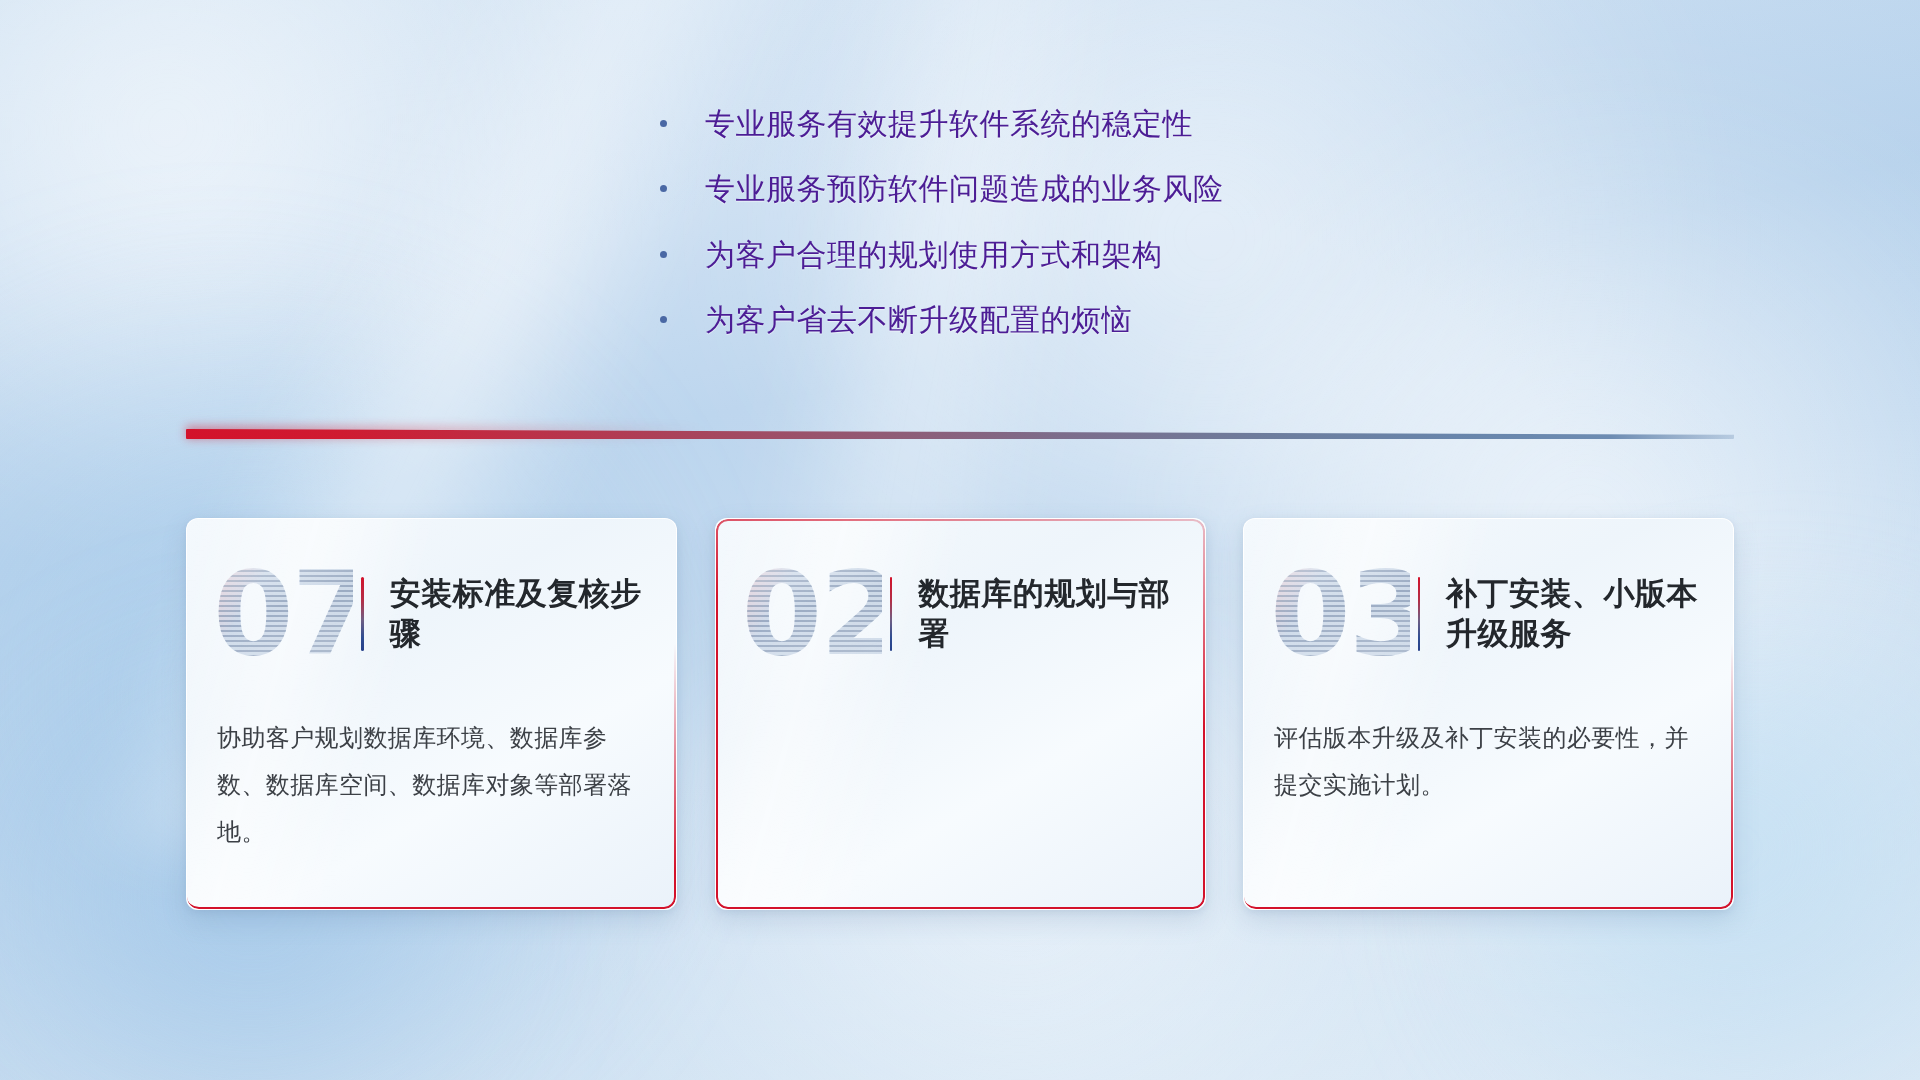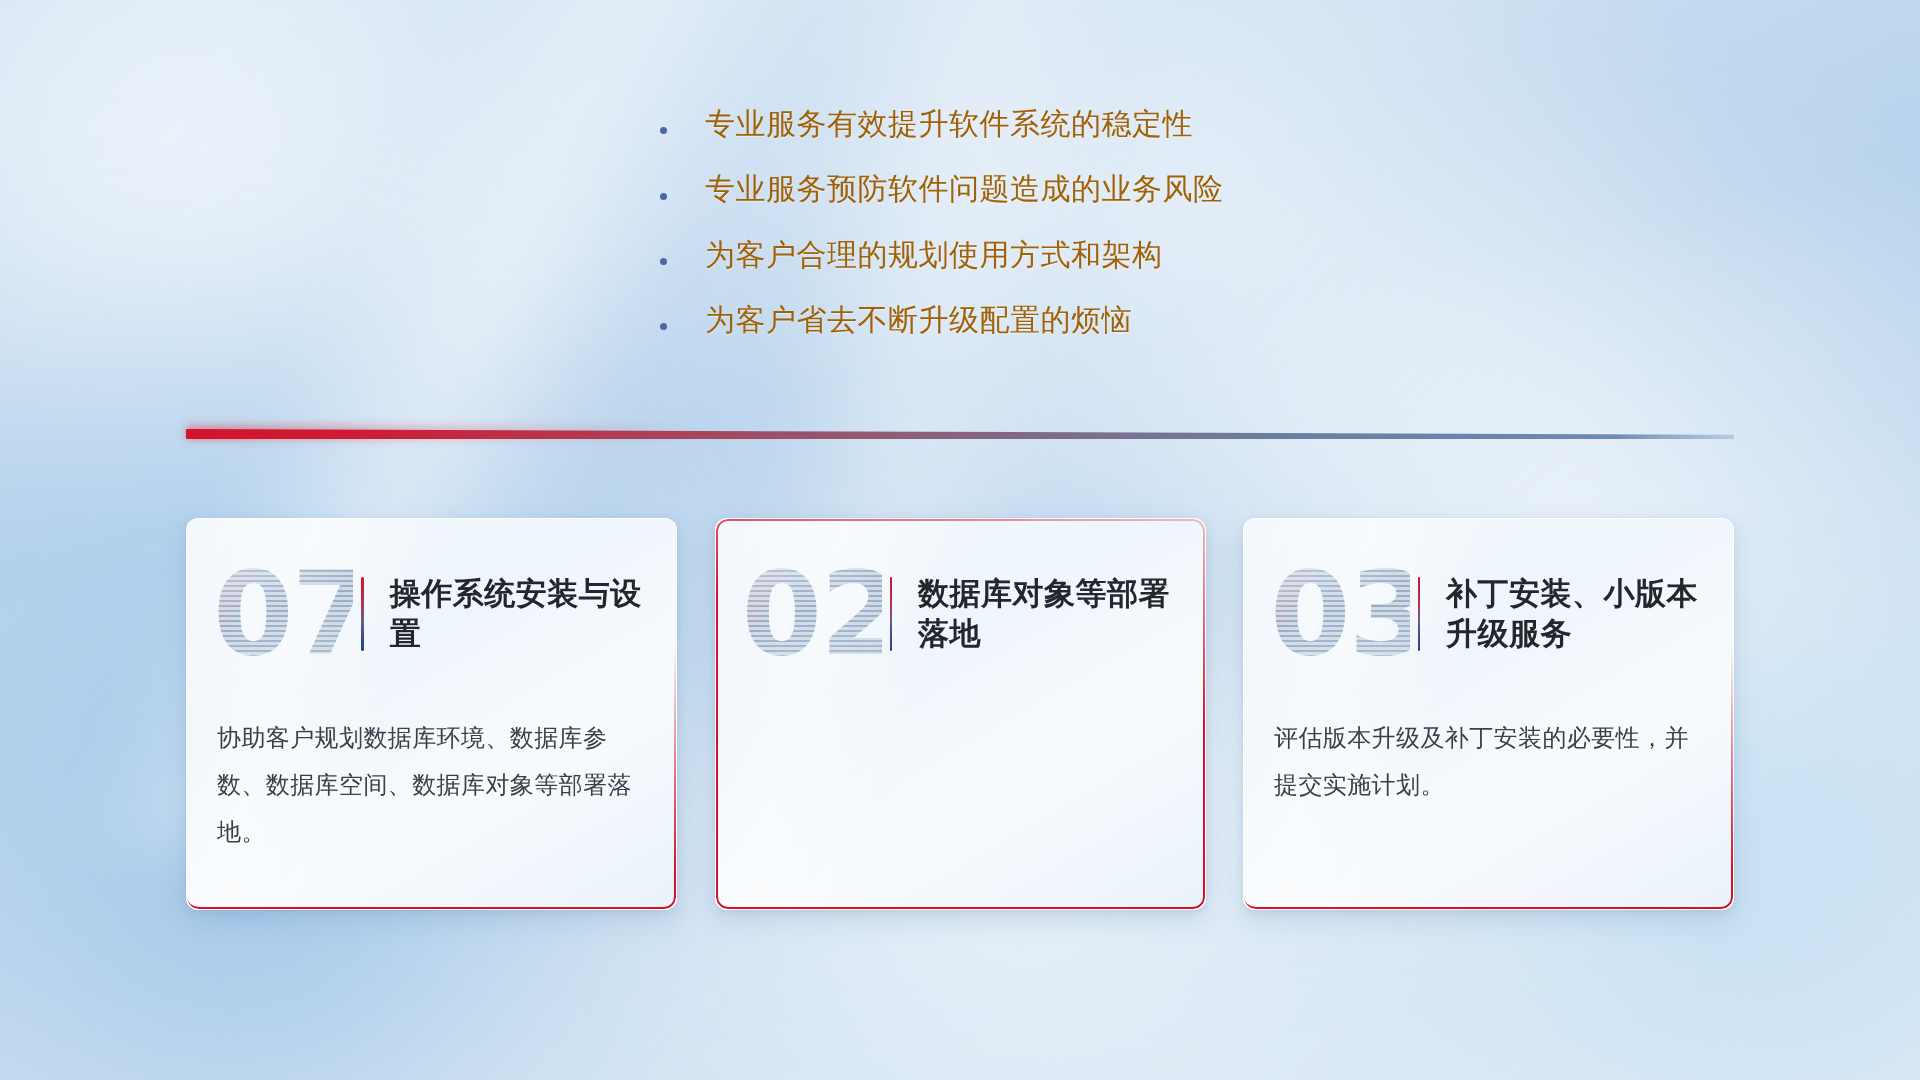--- a/index.html
+++ b/index.html
@@ -45,22 +45,22 @@
   .vignette{
     position:absolute;inset:0;
     background:radial-gradient(ellipse 78% 72% at 50% 46%,rgba(255,255,255,0) 40%,rgba(150,190,226,.22) 100%);
   }
 
   
   #bullets{
     position:absolute;left:660px;top:106px;width:760px;
   }
   .bullet{
-    display:flex;align-items:center;margin-bottom:30px;
-    color:#a16207;
+    display:flex;align-items:flex-start;margin-bottom:30px;
+    color:#4c1d95;
     font-size:30px;line-height:1.18;letter-spacing:.5px;
     font-weight:400;
     text-shadow:0 1px 1px rgba(255,255,255,.55);
   }
   .bullet .dot{
     flex:0 0 auto;width:7px;height:7px;border-radius:50%;
     background:#4a68a4;margin:14px 38px 0 0;
   }
   .bullet .btxt{flex:1 1 auto;}
 
@@ -212,32 +212,32 @@
   <div class="bar"></div>
 </div>
 
 <div id="cards">
 
   <div class="card accent-partial">
     <div class="sheen"></div>
     <div class="card-head">
       <div class="ghostnum">07</div>
       <div class="vdiv"></div>
-      <div class="card-title">操作系统安装与设置</div>
+      <div class="card-title">安装标准及复核步骤</div>
     </div>
     <div class="card-body">协助客户规划数据库环境、数据库参数、数据库空间、数据库对象等部署落地。</div>
     <div class="edge"></div>
   </div>
 
   <div class="card accent-full">
     <div class="sheen"></div>
     <div class="card-head">
       <div class="ghostnum">02</div>
       <div class="vdiv"></div>
-      <div class="card-title">数据库对象等部署落地</div>
+      <div class="card-title">数据库的规划与部署</div>
     </div>
     <div class="edge"></div>
   </div>
 
   <div class="card accent-partial">
     <div class="sheen"></div>
     <div class="card-head">
       <div class="ghostnum">03</div>
       <div class="vdiv"></div>
       <div class="card-title">补丁安装、小版本升级服务</div>

